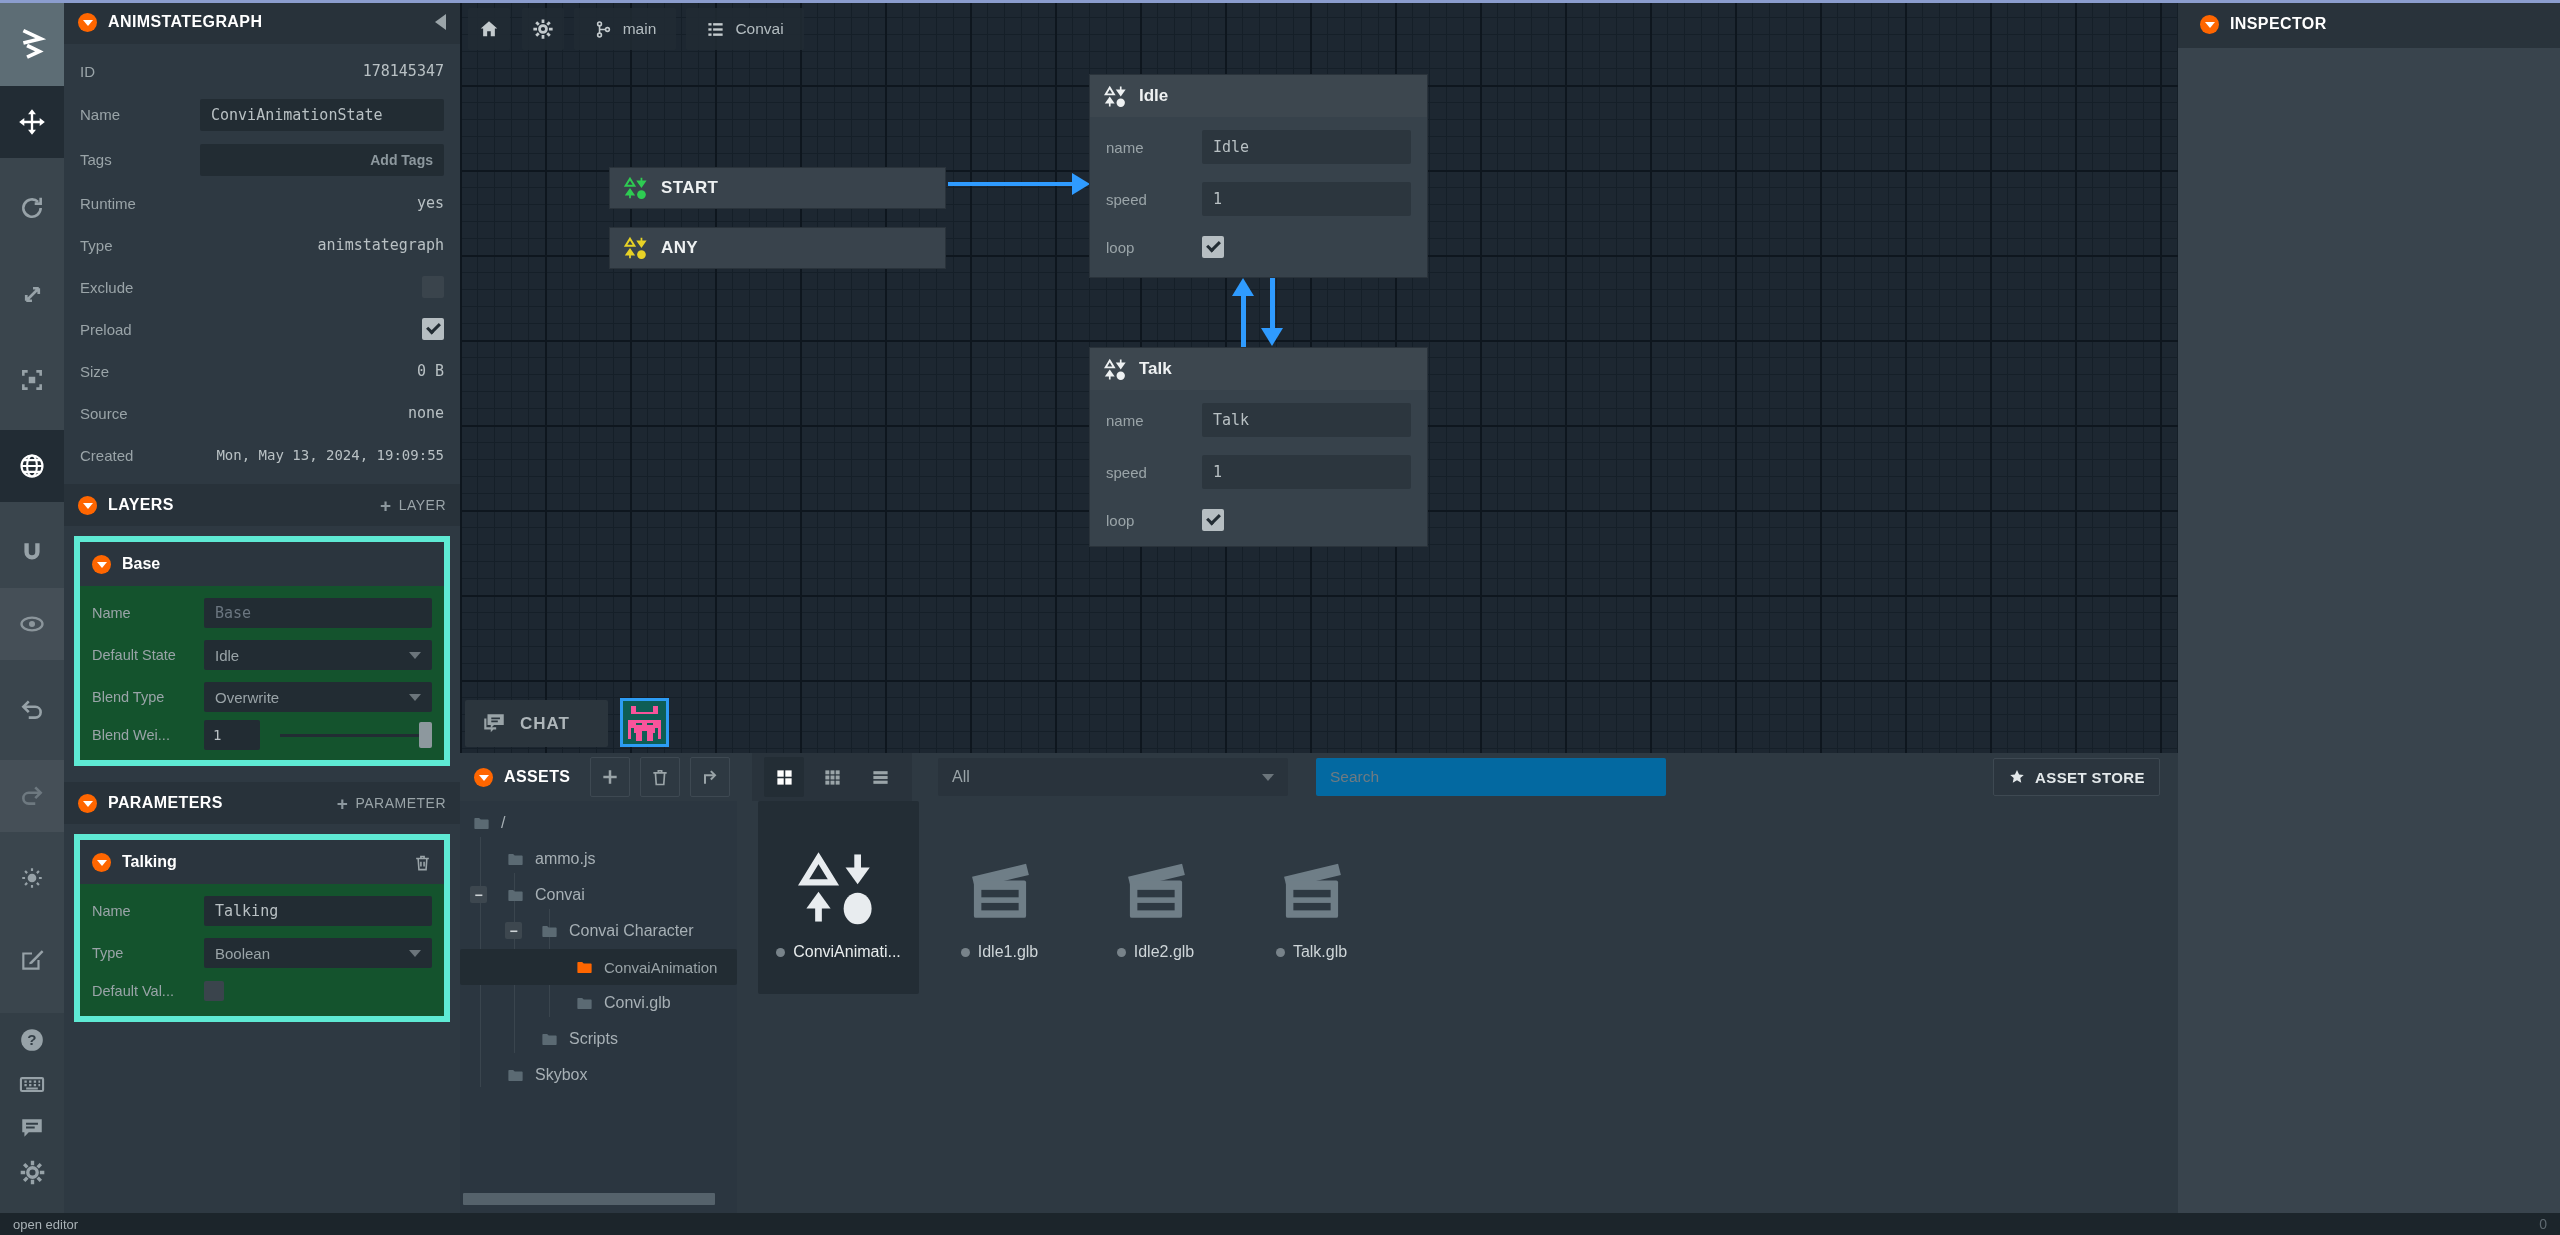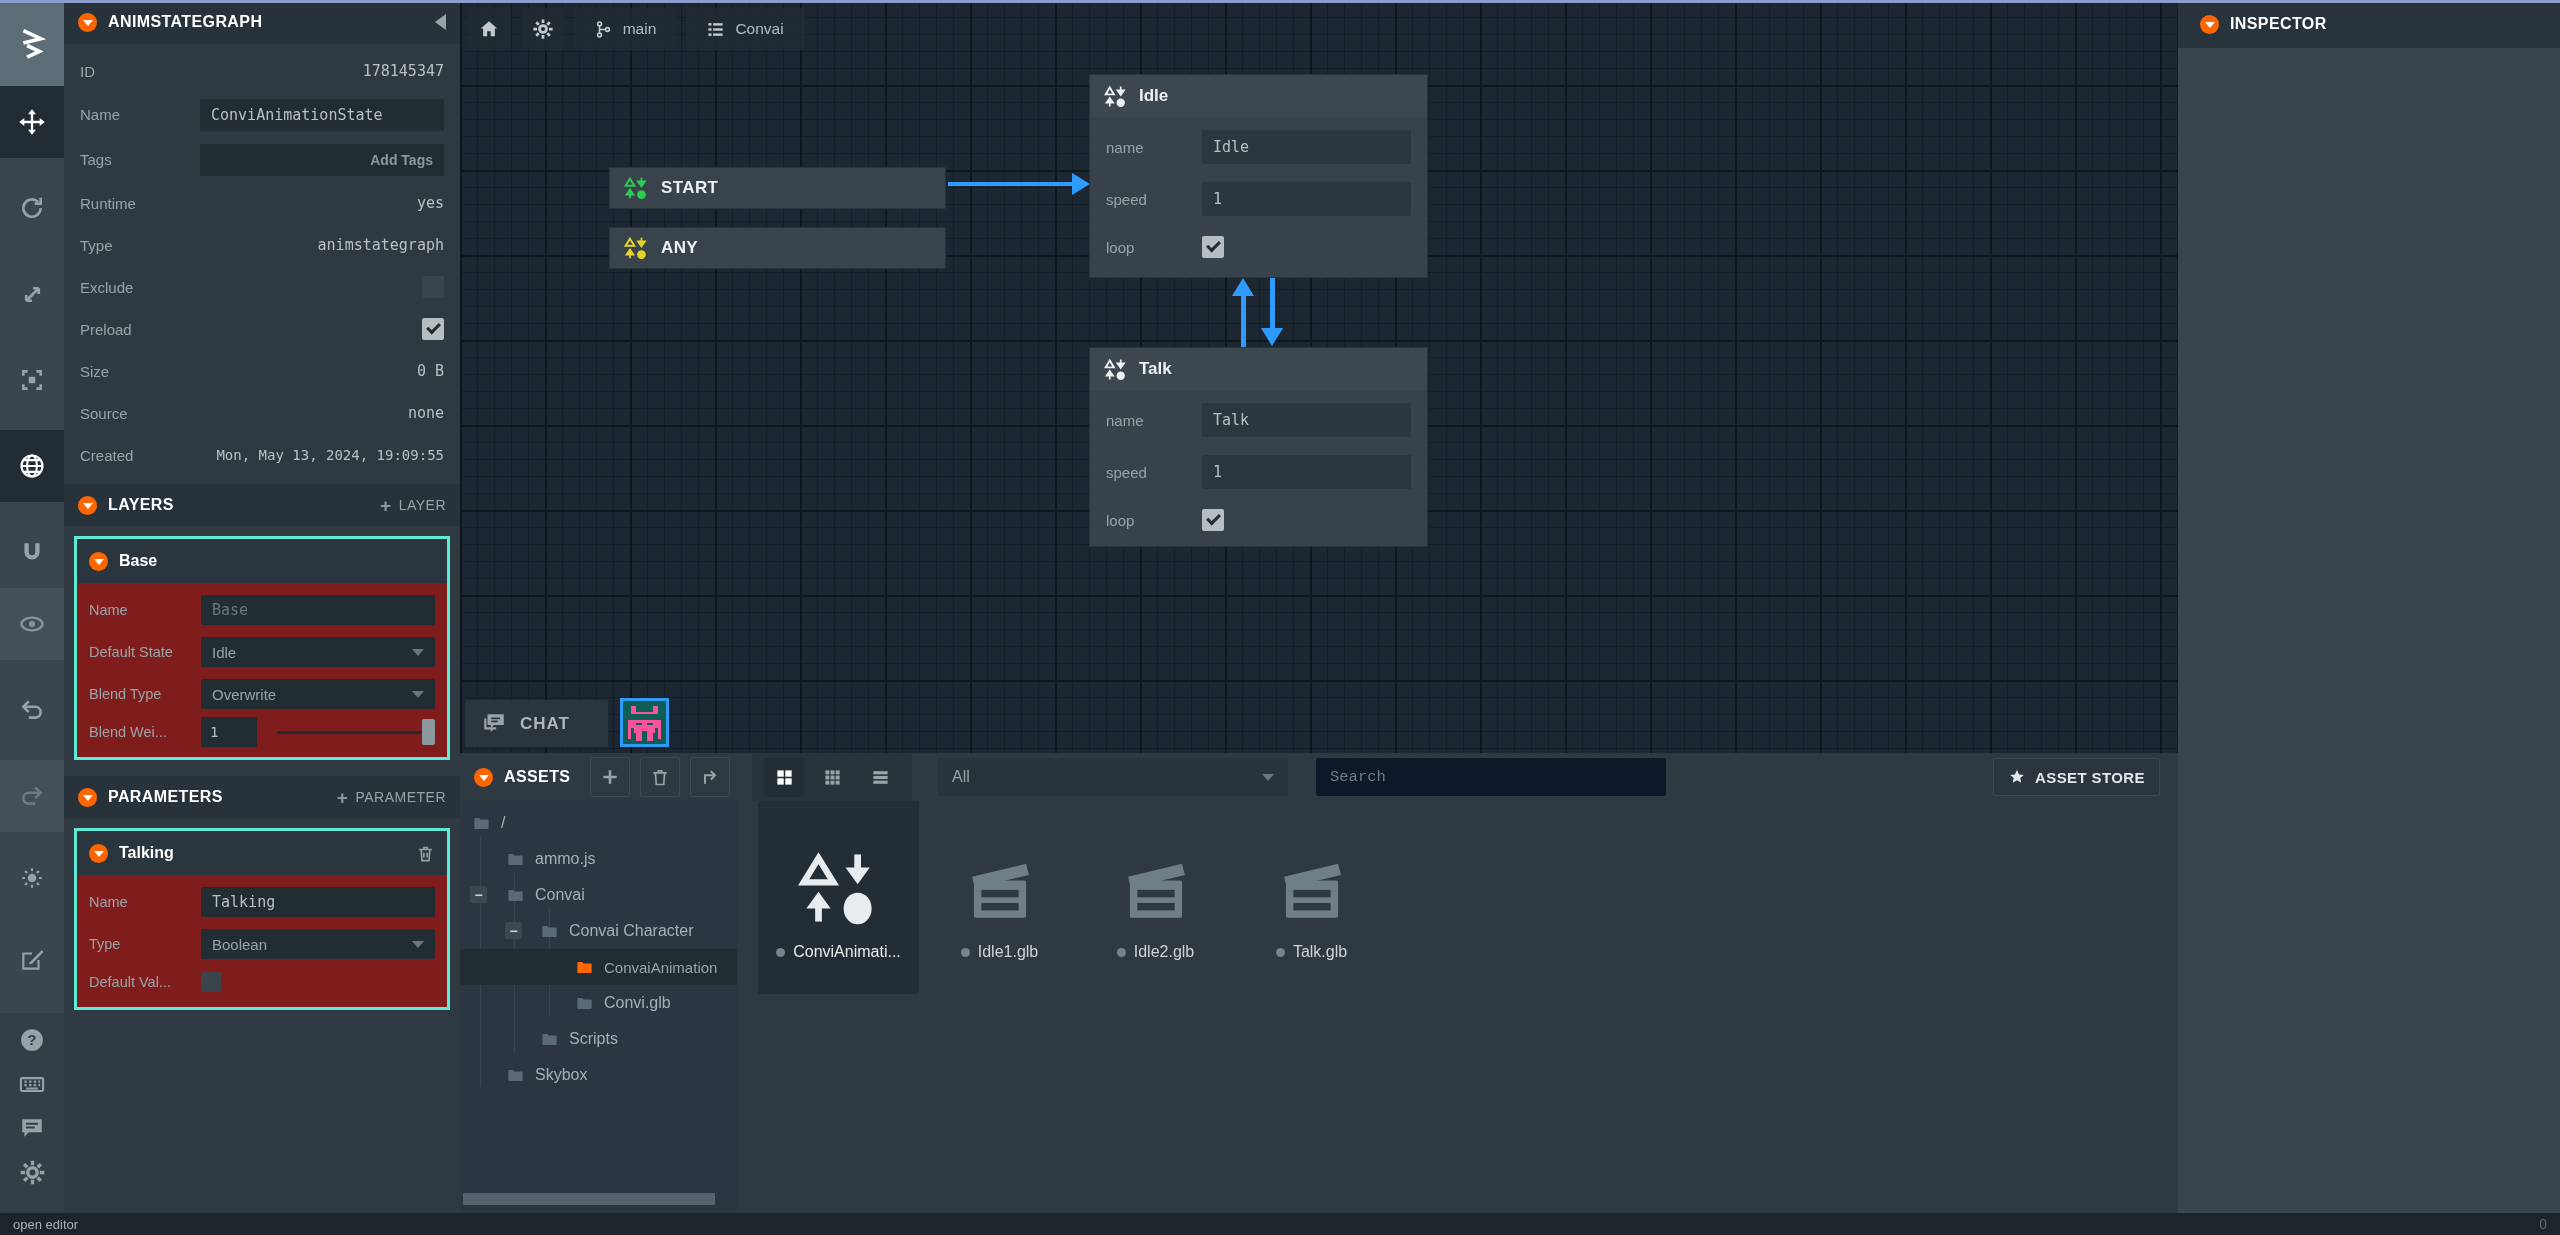--- a/index.html
+++ b/index.html
@@ -37,21 +37,21 @@
   .tbox { flex:1; height:32px; background:#222c33; border-radius:2px; border:none; outline:none; color:#b9c1c4; font-size:15px; padding:0 11px; font-family:"DejaVu Sans Mono", monospace; min-width:0; }
   .tbox::placeholder { color:#6b7680; }
   .tagsbox { flex:1; height:32px; background:#222c33; border-radius:2px; display:flex; align-items:center; justify-content:flex-end; padding:0 11px; }
   .tagsbox span { color:#8d989e; font-size:14px; font-weight:bold; }
   .chk { width:22px; height:22px; border-radius:2px; background:#3a444c; position:relative; cursor:pointer; flex:none; }
   .chk.checked { background:#b6bec2; }
   .chk.checked:after { content:""; position:absolute; left:5px; top:5px; width:10px; height:5px; border-left:3px solid #222c33; border-bottom:3px solid #222c33; transform:rotate(-45deg); }
   .sel { flex:1; height:32px; background:#222c33; border-radius:2px; display:flex; align-items:center; padding:0 11px; cursor:pointer; min-width:0; }
   .sel span { color:#9aa4a8; font-size:15px; }
   .sel .chev { margin-left:auto; width:0; height:0; border-left:6px solid transparent; border-right:6px solid transparent; border-top:7px solid #6b757b; }
-  .inner-panel { margin:10px 10px 16px 10px; border:3px solid #5eead4; background:#7f1d1d; }
+  .inner-panel { margin:10px 10px 16px 10px; border:6px solid #5eead4; background:#14532d; }
   .inner-head { height:44px; background:#2b353e; display:flex; align-items:center; gap:11px; padding:0 12px; }
   .inner-head .t { font-size:16px; font-weight:bold; color:#ffffff; }
   .inner-row { display:flex; align-items:center; height:42px; padding:0 12px; }
   .inner-row .lbl { width:112px; flex:none; color:#9aa4a8; font-size:14.5px; white-space:nowrap; overflow:hidden; }
   .numbox { width:56px; height:30px; background:#222c33; border-radius:2px; border:none; outline:none; color:#b9c1c4; font-size:14px; padding:0 9px; font-family:"DejaVu Sans Mono", monospace; flex:none; }
   .slider { flex:1; margin-left:20px; position:relative; height:28px; }
   .slider .track { position:absolute; left:0; right:0; top:13px; height:3px; background:#222c33; }
   .slider .handle { position:absolute; right:0; top:1px; width:13px; height:26px; background:#8d989e; border-radius:2px; cursor:pointer; }
   .trash-icn { margin-left:auto; color:#9aa4a8; cursor:pointer; display:flex; }
 
@@ -89,21 +89,21 @@
   #assets { position:absolute; left:460px; top:753px; width:1718px; height:460px; background:#2e3942; overflow:hidden; }
   #assets-head { position:relative; height:48px; background:#2e3942; display:flex; align-items:center; }
   .ahead-title { display:flex; align-items:center; gap:11px; padding-left:14px; width:130px; }
   .sqbtn { width:40px; height:40px; border:1px solid #3e4952; border-radius:2px; display:flex; align-items:center; justify-content:center; color:#9aa4a8; margin-right:10px; cursor:pointer; background:transparent; }
   .toggle-strip { height:48px; display:flex; align-items:center; padding:0 12px; background:#29333c; margin-left:12px; gap:8px; }
   .sqbtn.toggle { border:none; margin:0; }
   .sqbtn.toggle.active { background:#232d35; color:#ffffff; }
   #filter-all { width:350px; height:38px; background:#29333c; border-radius:2px; display:flex; align-items:center; padding:0 14px; margin-left:26px; cursor:pointer; }
   #filter-all span { color:#9aa4a8; font-size:16px; }
   #filter-all .chev { margin-left:auto; width:0; height:0; border-left:6px solid transparent; border-right:6px solid transparent; border-top:7px solid #6b757b; }
-  #asset-search { width:350px; height:38px; margin-left:28px; background:#0f172a; border:none; border-radius:2px; outline:none; color:#b9c1c4; font-size:15.5px; padding:0 14px; font-family:Liberation Mono, monospace; }
+  #asset-search { width:350px; height:38px; margin-left:28px; background:#0369a1; border:none; border-radius:2px; outline:none; color:#b9c1c4; font-size:15.5px; padding:0 14px; font-family:Liberation Sans, sans-serif; }
   #asset-search::placeholder { color:#707b82; }
   #store-btn { position:absolute; right:18px; top:5px; height:38px; border:1px solid #3e4952; background:#2b353e; border-radius:2px; display:flex; align-items:center; gap:9px; padding:0 14px; cursor:pointer; }
   #store-btn .txt { color:#e3e8ea; font-size:15px; font-weight:bold; letter-spacing:.4px; }
 
   #asset-tree { position:absolute; left:0; top:48px; width:277px; height:412px; background:#2b3640; overflow:hidden; }
   .tree-row { position:absolute; left:0; height:36px; display:flex; align-items:center; gap:10px; color:#a7b0b5; font-size:16px; cursor:pointer; white-space:nowrap; }
   .tree-row .f-icn { color:#5b6a73; display:flex; flex:none; }
   .tree-row.sel { color:#ff6600; }
   .tree-row.sel .f-icn { color:#ff6600; }
   .minus-box { position:absolute; width:17px; height:17px; background:#3d474f; border-radius:2px; display:flex; align-items:center; justify-content:center; color:#cdd3d6; font-size:14px; font-weight:bold; line-height:0; cursor:pointer; }

